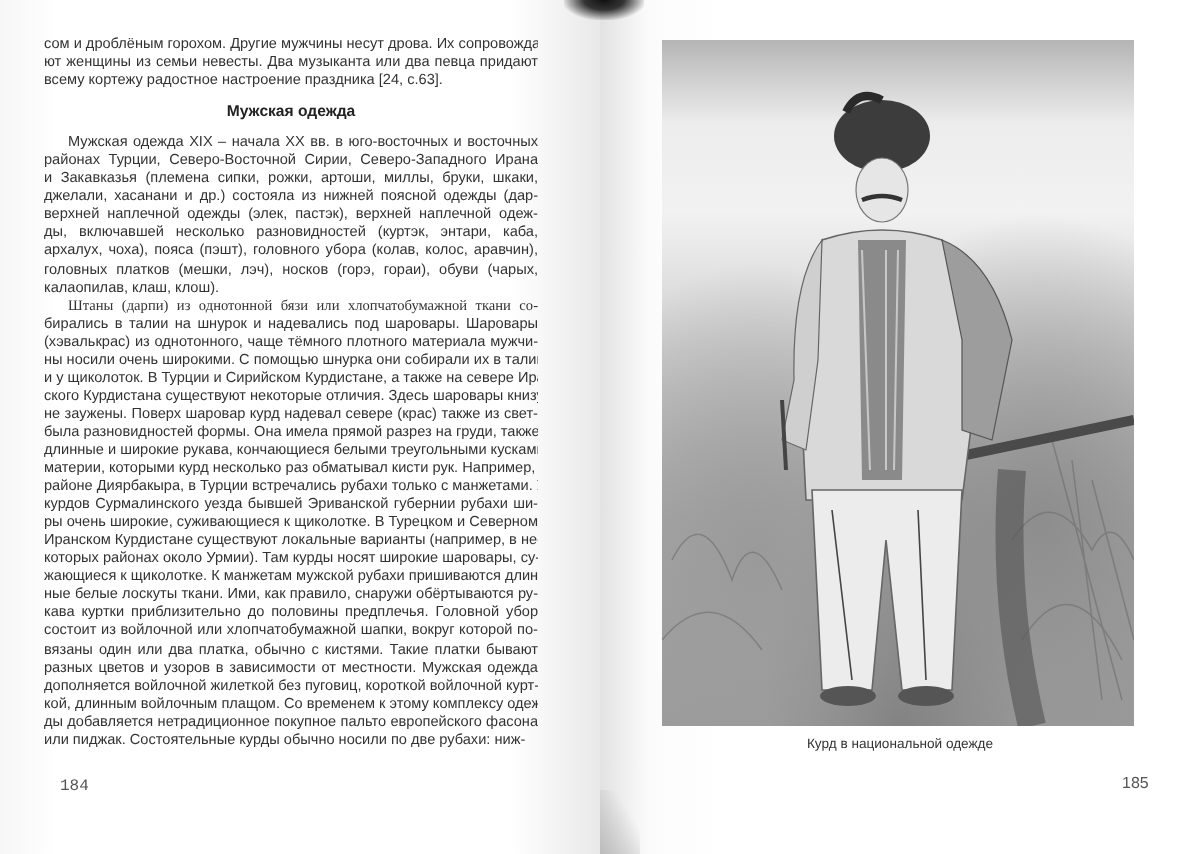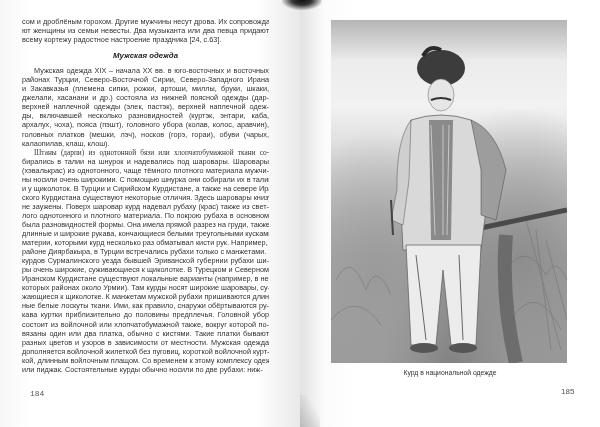--- a/index.html
+++ b/index.html
@@ -28,21 +28,21 @@
   }
   .text-block {
     position: absolute; left: 22px; top: 17px; width: 247px;
     font-size: 7.3px; line-height: 9.05px; text-align: justify;
     color: #333;
   }
   .text-block p { margin: 0; text-indent: 0; }
   .text-block .line { display: block; white-space: nowrap; overflow: hidden; text-align-last: justify; }
   .text-block .last { text-align-last: left; }
   .section-title {
-    text-align: center; font-weight: bold; font-style: italic;
+    text-align: center; font-weight: bold; 
     font-size: 7.8px; margin: 7px 0 6px 0; color: #222;
   }
   .page-num-left {
     position: absolute; left: 30px; top: 389px;
     font-family: Liberation Mono, monospace; font-size: 8px; color: #555;
   }
   .page-num-right {
     position: absolute; left: 561px; top: 387px;
     font-family: Liberation Sans, sans-serif; font-size: 8px; color: #555;
   }
@@ -85,38 +85,38 @@
           <span class="line">головных платков (мешки, лэч), носков (горэ, гораи), обуви (чарых,</span>
           <span class="line last">калаопилав, клаш, клош).</span>
         </p>
       <p id="p2">
           <span class="line" style="padding-left: 12px; font-family: Liberation Serif, serif;">Штаны (дарпи) из однотонной бязи или хлопчатобумажной ткани со-</span>
           <span class="line">бирались в талии на шнурок и надевались под шаровары. Шаровары</span>
           <span class="line">(хэвалькрас) из однотонного, чаще тёмного плотного материала мужчи-</span>
           <span class="line">ны носили очень широкими. С помощью шнурка они собирали их в талии</span>
           <span class="line">и у щиколоток. В Турции и Сирийском Курдистане, а также на севере Иран-</span>
           <span class="line">ского Курдистана существуют некоторые отличия. Здесь шаровары книзу</span>
-          <span class="line">не заужены. Поверх шаровар курд надевал рубаху (крас) также из свет-</span>
-          <span class="line">лого однотонного и плотного материала. По покрою рубаха в основном</span>
+          <span class="line">не заужены. Поверх шаровар курд надевал севере (крас) также из свет-</span>
           <span class="line">была разновидностей формы. Она имела прямой разрез на груди, также</span>
           <span class="line">длинные и широкие рукава, кончающиеся белыми треугольными кусками</span>
           <span class="line">материи, которыми курд несколько раз обматывал кисти рук. Например, в</span>
           <span class="line">районе Диярбакыра, в Турции встречались рубахи только с манжетами. У</span>
           <span class="line">курдов Сурмалинского уезда бывшей Эриванской губернии рубахи ши-</span>
           <span class="line">ры очень широкие, суживающиеся к щиколотке. В Турецком и Северном</span>
           <span class="line">Иранском Курдистане существуют локальные варианты (например, в не-</span>
           <span class="line">которых районах около Урмии). Там курды носят широкие шаровары, су-</span>
           <span class="line">жающиеся к щиколотке. К манжетам мужской рубахи пришиваются длин-</span>
           <span class="line">ные белые лоскуты ткани. Ими, как правило, снаружи обёртываются ру-</span>
           <span class="line">кава куртки приблизительно до половины предплечья. Головной убор</span>
-          <span class="line">состоит из войлочной или хлопчатобумажной также, вокруг которой по-</span>
+          <span class="line">состоит из войлочной или хлопчатобумажной шапки, вокруг которой по-</span>
           <span class="line">вязаны один или два платка, обычно с кистями. Такие платки бывают</span>
           <span class="line">разных цветов и узоров в зависимости от местности. Мужская одежда</span>
           <span class="line">дополняется войлочной жилеткой без пуговиц, короткой войлочной курт-</span>
           <span class="line">кой, длинным войлочным плащом. Со временем к этому комплексу одеж-</span>
+          <span class="line">ды добавляется нетрадиционное покупное пальто европейского фасона</span>
           <span class="line last">или пиджак. Состоятельные курды обычно носили по две рубахи: ниж-</span>
         </p>
     </div>
     <div class="page-num-left">184</div>
   </div>
 
   <div class="page-right"></div>
 
   <div class="spine-shadow"></div>
   <div class="corner-shadow"></div>

